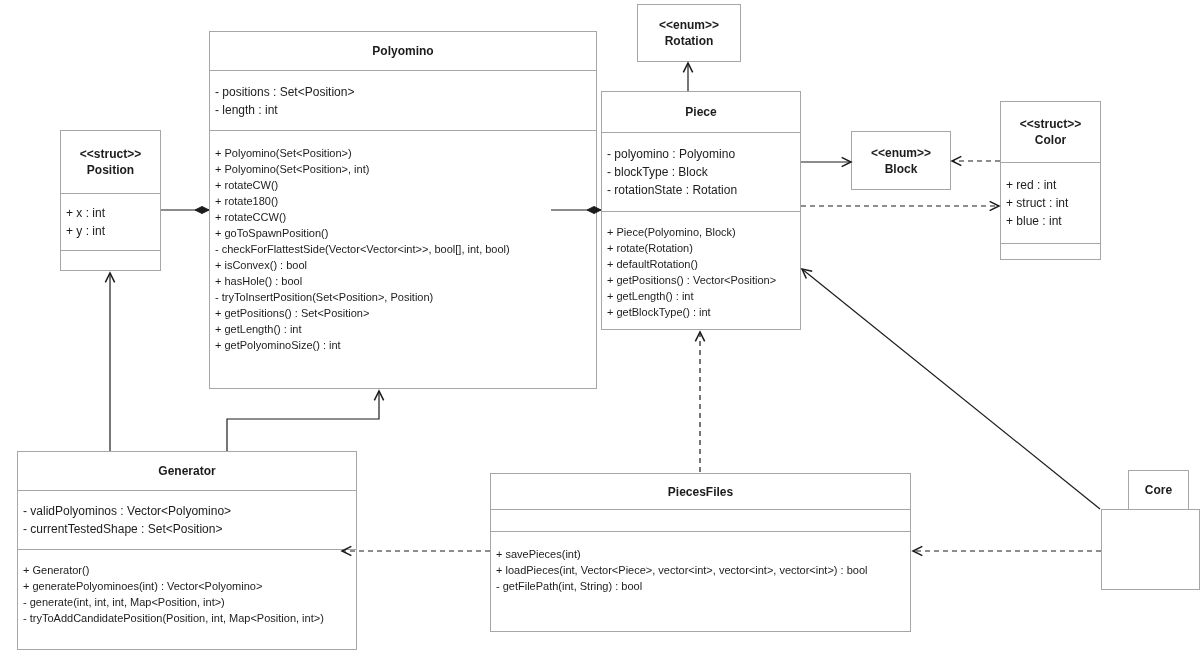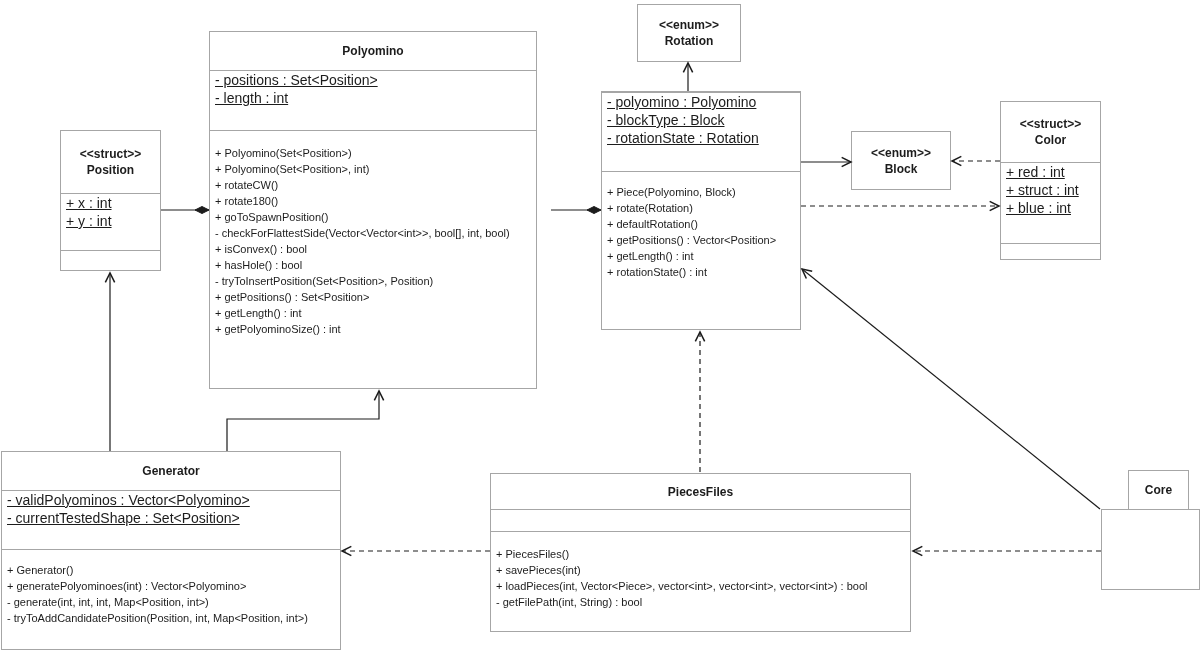--- a/index.html
+++ b/index.html
@@ -9,81 +9,85 @@
   }
   .uml-box {
     position:absolute; box-sizing:border-box; background:#fff;
     border:1px solid #a6a6a6; display:flex; flex-direction:column; z-index:1;
   }
   .uml-title {
     display:flex; flex-direction:column; justify-content:center; align-items:center;
     font-weight:bold; font-size:12px; line-height:16px; flex-shrink:0; text-align:left;
   }
   .cmp { border-top:1px solid #a6a6a6; box-sizing:border-box; flex-shrink:0; }
-  .attrs { display:flex; flex-direction:column; justify-content:flex-start; padding:0 5px; font-size:14px;text-decoration:underline; }
+  .attrs { display:flex; flex-direction:column; justify-content:center; padding:0 5px; font-size:12px; }
   .methods { padding:12px 5px 0 5px; font-size:11px; flex:1 1 auto; overflow:hidden; }
   .member { line-height:16px; white-space:nowrap; }
   .attrs > .member { line-height:18px; }
   .fill { flex:1 1 auto; }
   .core-tab {
     position:absolute; box-sizing:border-box; border:1px solid #a6a6a6; background:#fff;
     display:flex; align-items:center; justify-content:center; font-weight:bold; font-size:12px; z-index:2;margin-left:28px;
   }
   .core-body { position:absolute; box-sizing:border-box; border:1px solid #a6a6a6; background:#fff; z-index:1; }
   svg.edges { position:absolute; left:0; top:0; z-index:3; pointer-events:none; }
 </style>
 </head>
 <body>
 
 <div class="canvas">
 
-  <div class="uml-box" style="left:209px;top:31px;width:328px;height:358px">
+  <div class="uml-box" style="left:209px;top:31px;width:388px;height:358px">
     <div class="uml-title" style="height:38px">
       <div>Polyomino</div>
     </div>
     <div class="cmp attrs" style="height:60px">
         <div class="member">- positions : Set&lt;Position&gt;</div>
         <div class="member">- length : int</div>
       </div>
     <div class="cmp methods" style="padding-top:14px">
         <div class="member">+ Polyomino(Set&lt;Position&gt;)</div>
         <div class="member">+ Polyomino(Set&lt;Position&gt;, int)</div>
         <div class="member">+ rotateCW()</div>
         <div class="member">+ rotate180()</div>
+        <div class="member">+ rotateCCW()</div>
         <div class="member">+ goToSpawnPosition()</div>
         <div class="member">- checkForFlattestSide(Vector&lt;Vector&lt;int&gt;&gt;, bool[], int, bool)</div>
         <div class="member">+ isConvex() : bool</div>
         <div class="member">+ hasHole() : bool</div>
         <div class="member">- tryToInsertPosition(Set&lt;Position&gt;, Position)</div>
         <div class="member">+ getPositions() : Set&lt;Position&gt;</div>
         <div class="member">+ getLength() : int</div>
         <div class="member">+ getPolyominoSize() : int</div>
       </div>
   </div>
 
   <div class="uml-box" style="left:637px;top:4px;width:104px;height:58px">
     <div class="uml-title fill">
       <div>&lt;&lt;enum&gt;&gt;</div>
       <div>Rotation</div>
     </div>
   </div>
 
   <div class="uml-box" style="left:601px;top:91px;width:200px;height:239px">
+    <div class="uml-title" style="height:40px">
+      <div>Piece</div>
+    </div>
     <div class="cmp attrs" style="height:79px">
         <div class="member">- polyomino : Polyomino</div>
         <div class="member">- blockType : Block</div>
         <div class="member">- rotationState : Rotation</div>
       </div>
     <div class="cmp methods">
         <div class="member">+ Piece(Polyomino, Block)</div>
         <div class="member">+ rotate(Rotation)</div>
         <div class="member">+ defaultRotation()</div>
         <div class="member">+ getPositions() : Vector&lt;Position&gt;</div>
         <div class="member">+ getLength() : int</div>
-        <div class="member">+ rotationState() : int</div>
+        <div class="member">+ getBlockType() : int</div>
       </div>
   </div>
 
   <div class="uml-box" style="left:851px;top:131px;width:100px;height:59px">
     <div class="uml-title fill">
       <div>&lt;&lt;enum&gt;&gt;</div>
       <div>Block</div>
     </div>
   </div>
 
@@ -105,21 +109,21 @@
       <div>&lt;&lt;struct&gt;&gt;</div>
       <div>Position</div>
     </div>
     <div class="cmp attrs" style="height:57px">
         <div class="member">+ x : int</div>
         <div class="member">+ y : int</div>
       </div>
     <div class="cmp fill"></div>
   </div>
 
-  <div class="uml-box" style="left:1px;top:451px;width:340px;height:199px">
+  <div class="uml-box" style="left:17px;top:451px;width:340px;height:199px">
     <div class="uml-title" style="height:38px">
       <div>Generator</div>
     </div>
     <div class="cmp attrs" style="height:59px">
         <div class="member">- validPolyominos : Vector&lt;Polyomino&gt;</div>
         <div class="member">- currentTestedShape : Set&lt;Position&gt;</div>
       </div>
     <div class="cmp methods" style="">
         <div class="member">+ Generator()</div>
         <div class="member">+ generatePolyominoes(int) : Vector&lt;Polyomino&gt;</div>
@@ -127,21 +131,20 @@
         <div class="member">- tryToAddCandidatePosition(Position, int, Map&lt;Position, int&gt;)</div>
       </div>
   </div>
 
   <div class="uml-box" style="left:490px;top:473px;width:421px;height:159px">
     <div class="uml-title" style="height:35px">
       <div>PiecesFiles</div>
     </div>
     <div class="cmp" style="height:22px"></div>
     <div class="cmp methods" style="padding-top:14px">
-        <div class="member">+ PiecesFiles()</div>
         <div class="member">+ savePieces(int)</div>
         <div class="member">+ loadPieces(int, Vector&lt;Piece&gt;, vector&lt;int&gt;, vector&lt;int&gt;, vector&lt;int&gt;) : bool</div>
         <div class="member">- getFilePath(int, String) : bool</div>
       </div>
   </div>
 
   <div class="core-body" style="left:1101px;top:509px;width:99px;height:81px"></div>
   <div class="core-tab" style="left:1100px;top:470px;width:61px;height:40px">
     <div>Core</div>
   </div>

